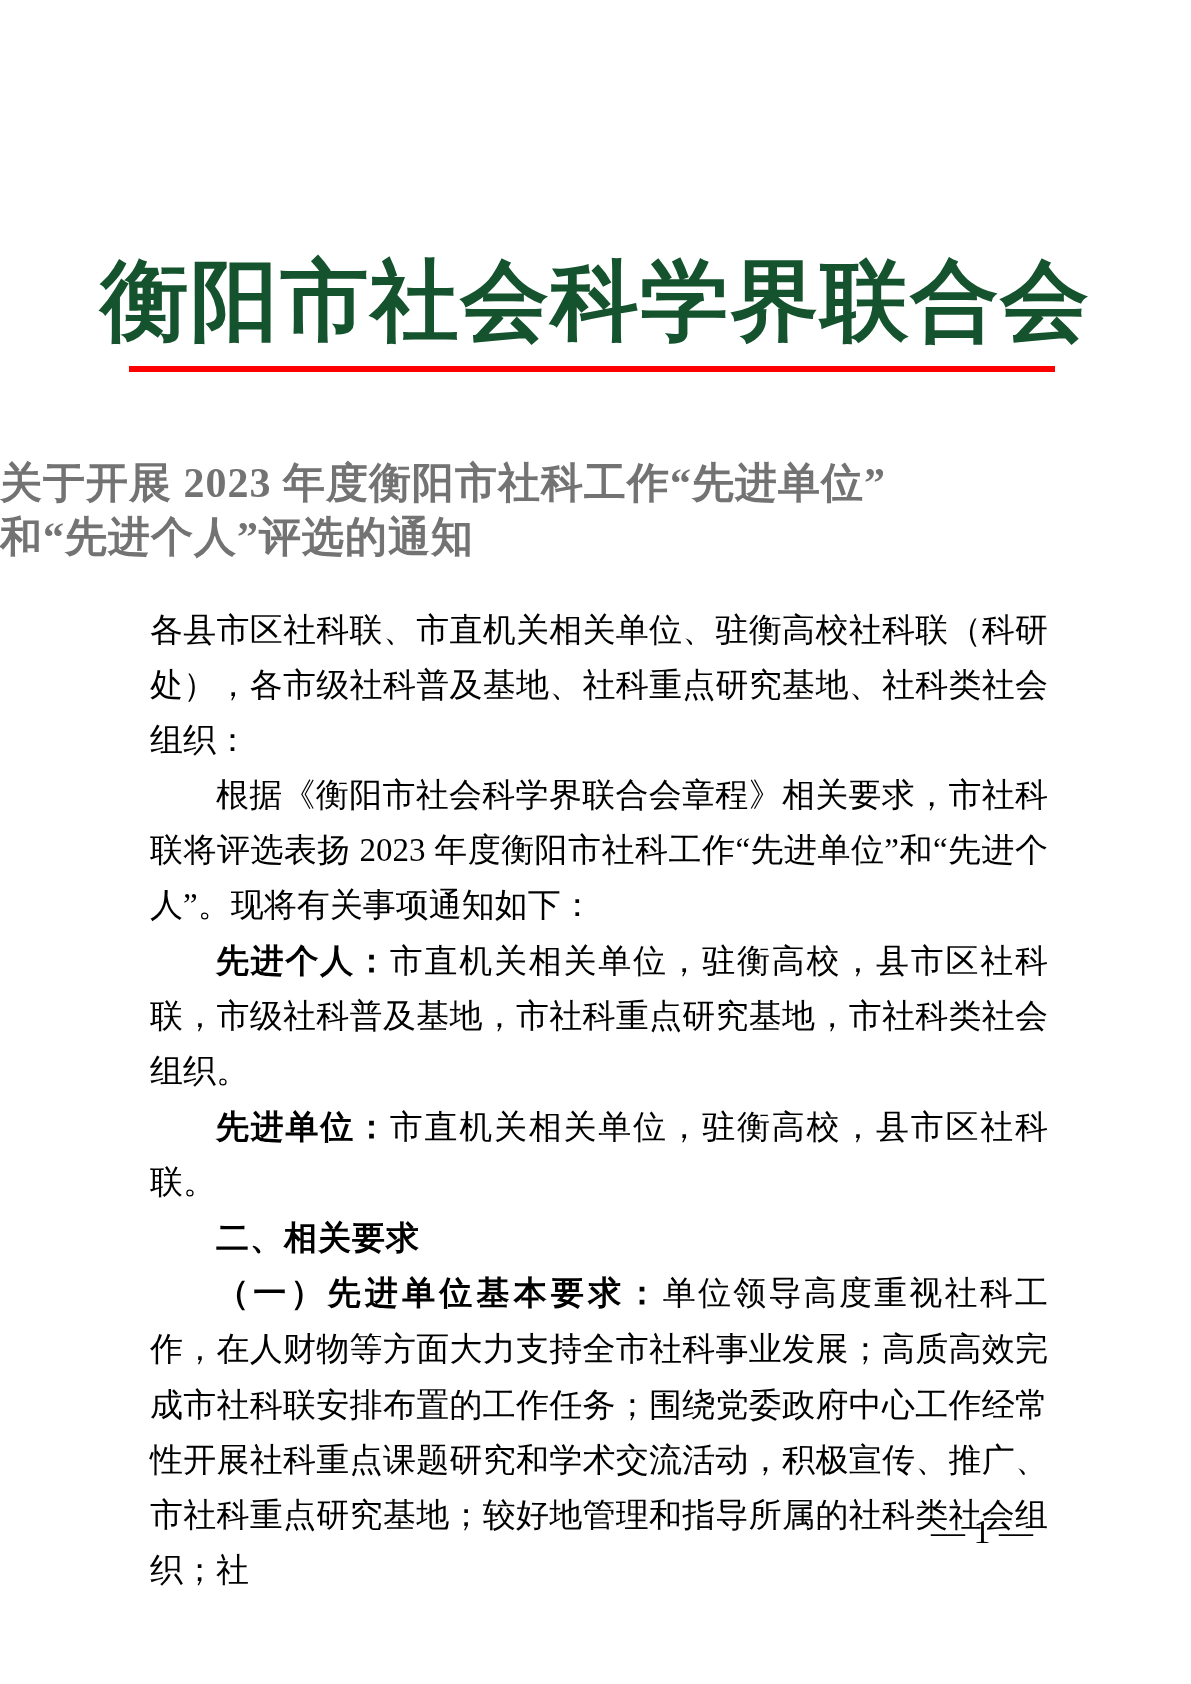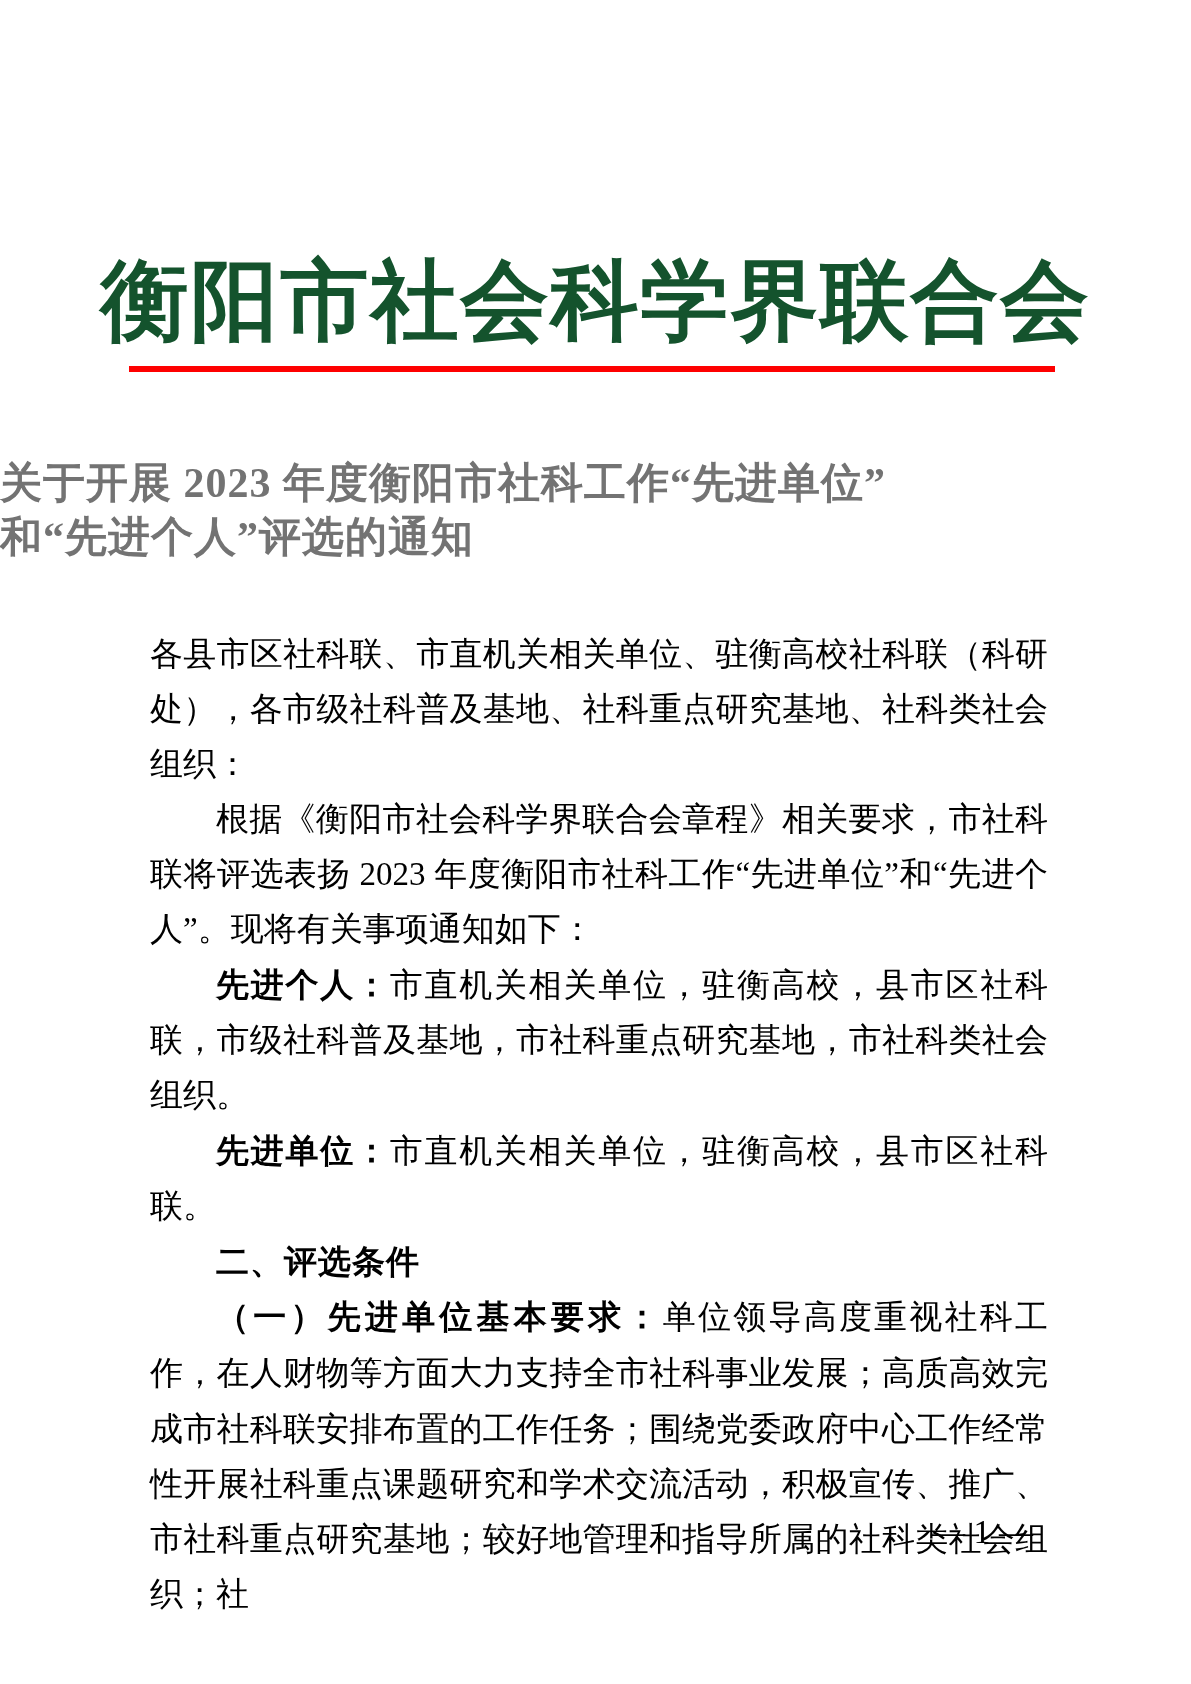--- a/index.html
+++ b/index.html
@@ -47,21 +47,21 @@
     width: 100%;
     font-size: 42px;
     line-height: 54px;
     font-weight: bold;
     color: #737373;
     letter-spacing: 1px;
   }
   
   .doc-body {
     position: absolute;
-    top: 627px;
+    top: 603px;
     left: 150px;
     width: 898px;
     font-size: 33px;
     line-height: 55px;
     text-align: justify;
     text-justify: inter-ideograph;
     color: #000000;
   }
   .doc-body p {
     margin: 0;
@@ -115,21 +115,21 @@
 
     <p>各县市区社科联、市直机关相关单位、驻衡高校社科联（科研处），各市级社科普及基地、社科重点研究基地、社科类社会组织：</p>
 
     <p class="indent">根据《衡阳市社会科学界联合会章程》相关要求，市社科联将评选表扬 2023 年度衡阳市社科工作“先进单位”和“先进个人”。现将有关事项通知如下：</p>
 
 
     <p class="indent"><span class="run-label">先进个人：</span><span>市直机关相关单位，驻衡高校，县市区社科联，市级社科普及基地，市社科重点研究基地，市社科类社会组织。</span></p>
 
     <p class="indent"><span class="run-label">先进单位：</span><span>市直机关相关单位，驻衡高校，县市区社科联。</span></p>
 
-    <p class="indent sec-heading">二、评选条件</p>
+    <p class="indent sec-heading">二、相关要求</p>
 
     <p class="indent"><span class="kai-label">（一）先进单位基本要求：</span><span>单位</span><span class="hei-run">领导高度重视社科工作，在人财物等方面大力支持全市社科事业发展；高质高效完成市社科联安排布置的工作任务；</span><span>围绕党委政府中心工作经常性开展社科重点课题研究和学术交流活动，积极宣传、推广、市社科重点研究基地；较好地管理和指导所属的社科类社会组织；社</span></p>
 
   </div>
 
   <div class="page-number">— 1 —</div>
 
 </div>
 
 </body></html>

